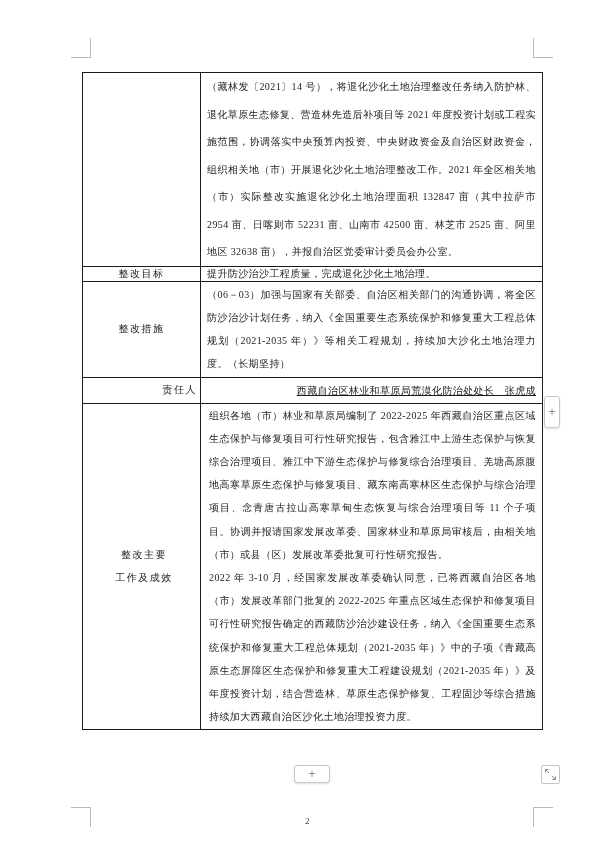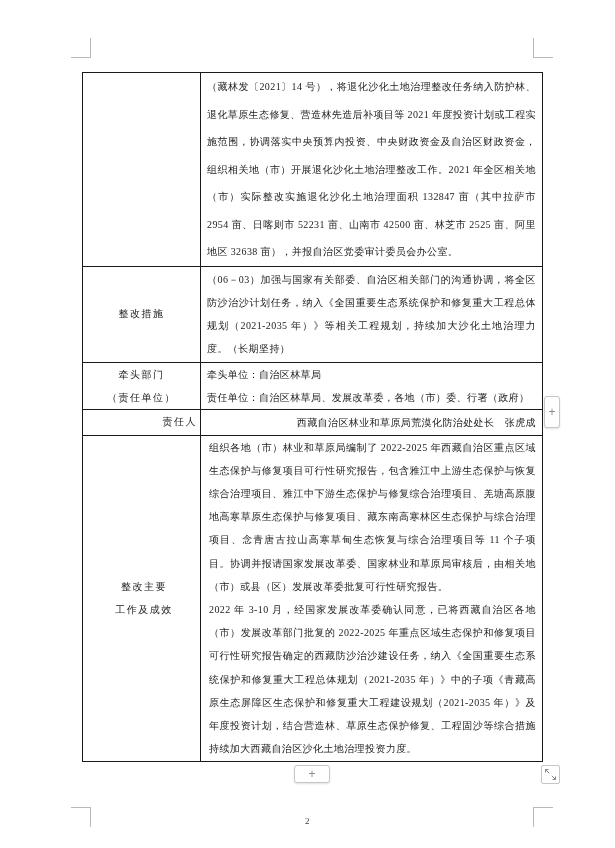--- a/index.html
+++ b/index.html
@@ -29,21 +29,21 @@
     text-align:center;font-size:10px;letter-spacing:1.5px;padding:0 3px;
   }
   td.cnt{
     font-size:10px;letter-spacing:0.4px;padding:0 6px;
     text-align:justify;text-justify:inter-character;
   }
   tr.r1 td{height:166px;} tr.r1 td.cnt{line-height:27.5px;}
   tr.r2 td{height:14px;}  tr.r2 td.cnt{line-height:14px;}
   tr.r3 td{height:95px;}  tr.r3 td.cnt{line-height:23px;}
   tr.r4 td{height:46px;}  tr.r4 td.cnt{line-height:23px;}
-  tr.r5 td{height:25px;text-align:right;}  tr.r5 td.cnt{line-height:25px;}
+  tr.r5 td{height:25px;text-align:right;}  tr.r5 td.cnt{line-height:25px;text-decoration:underline;}
   tr.r6 td{height:22px;}  tr.r6 td.cnt{line-height:22px;font-family:"Liberation Serif",serif;}
   tr.r7 td{height:325px;padding-left:8px;} tr.r7 td.cnt{line-height:23.2px;}
   .lbl-line{display:block;line-height:23px;}
   
   .tbl-btn{
     position:absolute;box-sizing:border-box;
     background:#ffffff;border:1px solid #c6c6c6;border-radius:3px;
     box-shadow:0 1px 2px rgba(0,0,0,0.12);
     color:#8a8a8a;font-size:12px;line-height:1;
     display:flex;align-items:center;justify-content:center;
@@ -70,33 +70,27 @@
 <table class="doc">
   <colgroup>
       <col style="width:118px">
       <col style="width:342px">
     </colgroup>
   <tbody>
       <tr class="r1">
     <td class="lbl"><span></span></td>
     <td class="cnt"><span>（藏林发〔2021〕14 号），将退化沙化土地治理整改任务纳入防护林、退化草原生态修复、营造林先造后补项目等 2021 年度投资计划或工程实施范围，协调落实中央预算内投资、中央财政资金及自治区财政资金，组织相关地（市）开展退化沙化土地治理整改工作。2021 年全区相关地（市）实际整改实施退化沙化土地治理面积 132847 亩（其中拉萨市 2954 亩、日喀则市 52231 亩、山南市 42500 亩、林芝市 2525 亩、阿里地区 32638 亩），并报自治区党委审计委员会办公室。</span></td>
   </tr>
+  <tr class="r2">
+    <td class="lbl"><span>整改目标</span></td>
+    <td class="cnt"><span>提升防沙治沙工程质量，完成退化沙化土地治理。</span></td>
+  </tr>
   <tr class="r3">
     <td class="lbl"><span>整改措施</span></td>
     <td class="cnt"><span>（06－03）加强与国家有关部委、自治区相关部门的沟通协调，将全区防沙治沙计划任务，纳入《全国重要生态系统保护和修复重大工程总体规划（2021-2035 年）》等相关工程规划，持续加大沙化土地治理力度。（长期坚持）</span></td>
-  </tr>
-  <tr class="r4">
-    <td class="lbl">
-      <span class="lbl-line">牵头部门</span>
-      <span class="lbl-line">（责任单位）</span>
-    </td>
-    <td class="cnt">
-      <div>牵头单位：自治区林草局</div>
-      <div>责任单位：自治区林草局、发展改革委，各地（市）委、行署（政府）</div>
-    </td>
   </tr>
   <tr class="r5">
     <td class="lbl"><span>责任人</span></td>
     <td class="cnt"><span>西藏自治区林业和草原局荒漠化防治处处长　张虎成</span></td>
   </tr>
   <tr class="r7">
     <td class="lbl">
       <span class="lbl-line">整改主要</span>
       <span class="lbl-line">工作及成效</span>
     </td>

